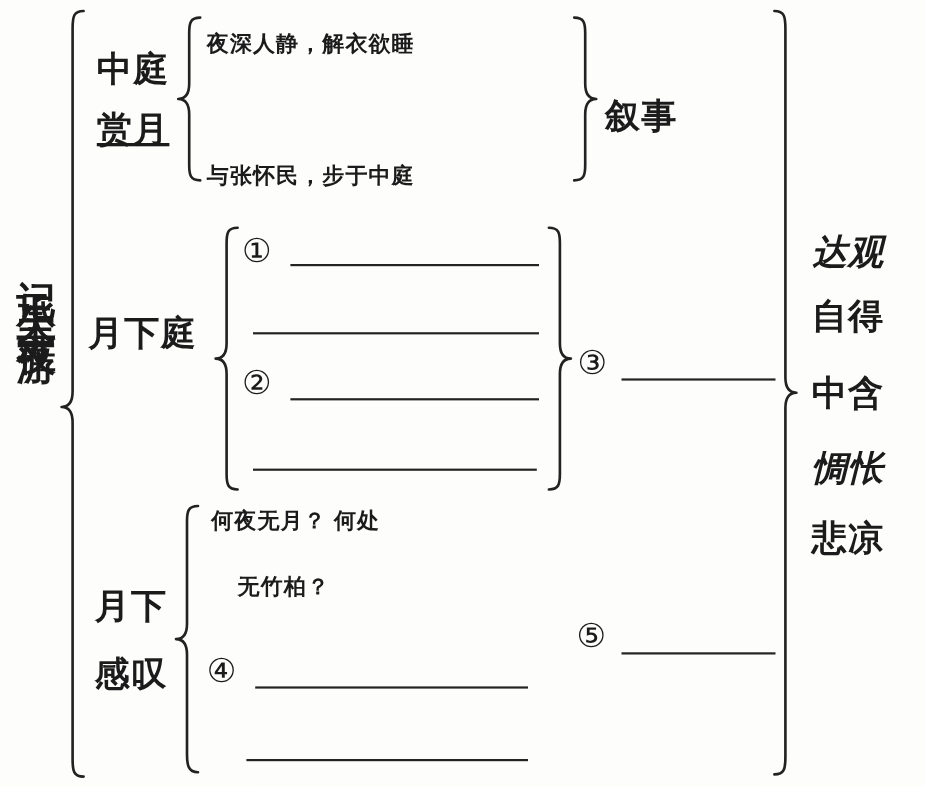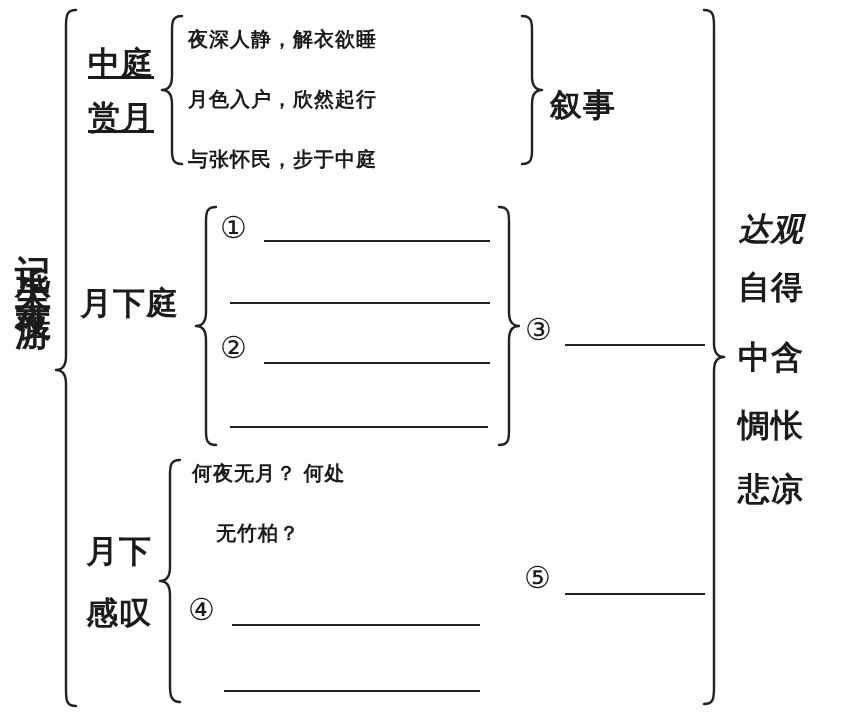--- a/index.html
+++ b/index.html
@@ -53,29 +53,28 @@
 <body>
 
 <div class="canvas">
 
   <div class="vtitle" style="left:8px; top:226px;">记承天寺夜游</div>
 
   <svg class="brace" style="left:54px; top:8px;" width="24" height="700" viewBox="0 0 24 700">
     <path d="M 22 2 C 13 2 12 7 12 18 L 12 348 C 12 357 9 362 2 362 C 9 362 12 367 12 376 L 12 682 C 12 693 13 698 22 698"></path>
   </svg>
 
-  <div class="txt label" style="left:88px; top:42px;text-decoration:underline;">中庭</div>
+  <div class="txt label" style="left:88px; top:42px;">中庭</div>
   <div class="txt label" style="left:88px; top:96px;text-decoration:underline;">赏月</div>
 
   <svg class="brace" style="left:160px; top:14px;" width="24" height="152" viewBox="0 0 24 152">
     <path d="M 22 2 C 13 2 12 7 12 16 L 12 62 C 12 71 9 76 2 76 C 9 76 12 81 12 90 L 12 136 C 12 145 13 150 22 150"></path>
   </svg>
 
   <div class="txt content" style="left:188px; top:26px;">夜深人静，解衣欲睡</div>
-  <div class="txt content" style="left:188px; top:86px;">月色入户，欣然起行</div>
   <div class="txt content" style="left:188px; top:146px;">与张怀民，步于中庭</div>
 
   <svg class="brace" style="left:520px; top:14px;" width="24" height="152" viewBox="0 0 24 152">
     <path d="M 2 2 C 11 2 12 7 12 16 L 12 62 C 12 71 15 76 22 76 C 15 76 12 81 12 90 L 12 136 C 12 145 11 150 2 150"></path>
   </svg>
 
   <div class="txt label" style="left:550px; top:84px;">叙事</div>
 
   <div class="txt label" style="left:80px; top:282px;">月下庭</div>
 
@@ -118,16 +117,16 @@
   <div class="marker" style="left:524px; top:560px;">⑤</div>
   <div class="blank" style="left:565px; top:593px; width:140px;"></div>
 
   <svg class="brace" style="left:702px; top:8px;" width="24" height="698" viewBox="0 0 24 698">
     <path d="M 2 2 C 11 2 12 7 12 18 L 12 335 C 12 344 15 349 22 349 C 15 349 12 354 12 363 L 12 680 C 12 691 11 696 2 696"></path>
   </svg>
 
   <div class="txt label" style="left:738px; top:208px;font-style:italic;">达观</div>
   <div class="txt label" style="left:738px; top:266px;">自得</div>
   <div class="txt label" style="left:738px; top:336px;">中含</div>
-  <div class="txt label" style="left:738px; top:404px;">惆怅</div>
+  <div class="txt label" style="left:738px; top:404px;font-style:italic;">惆怅</div>
   <div class="txt label" style="left:738px; top:468px;">悲凉</div>
 
 </div>
 
 </body></html>

